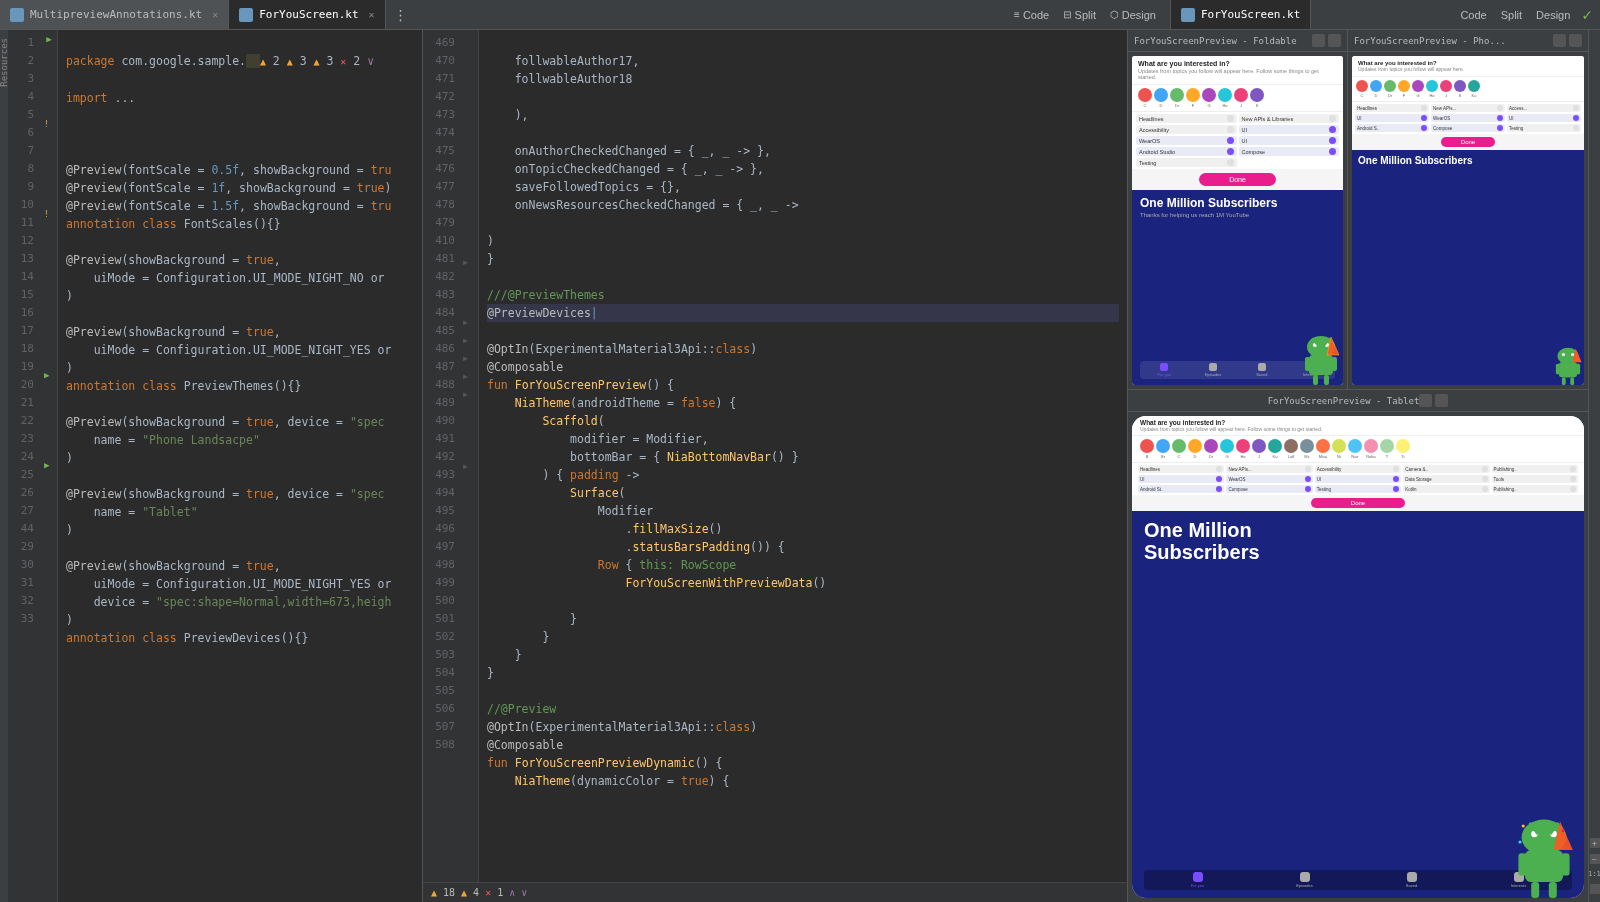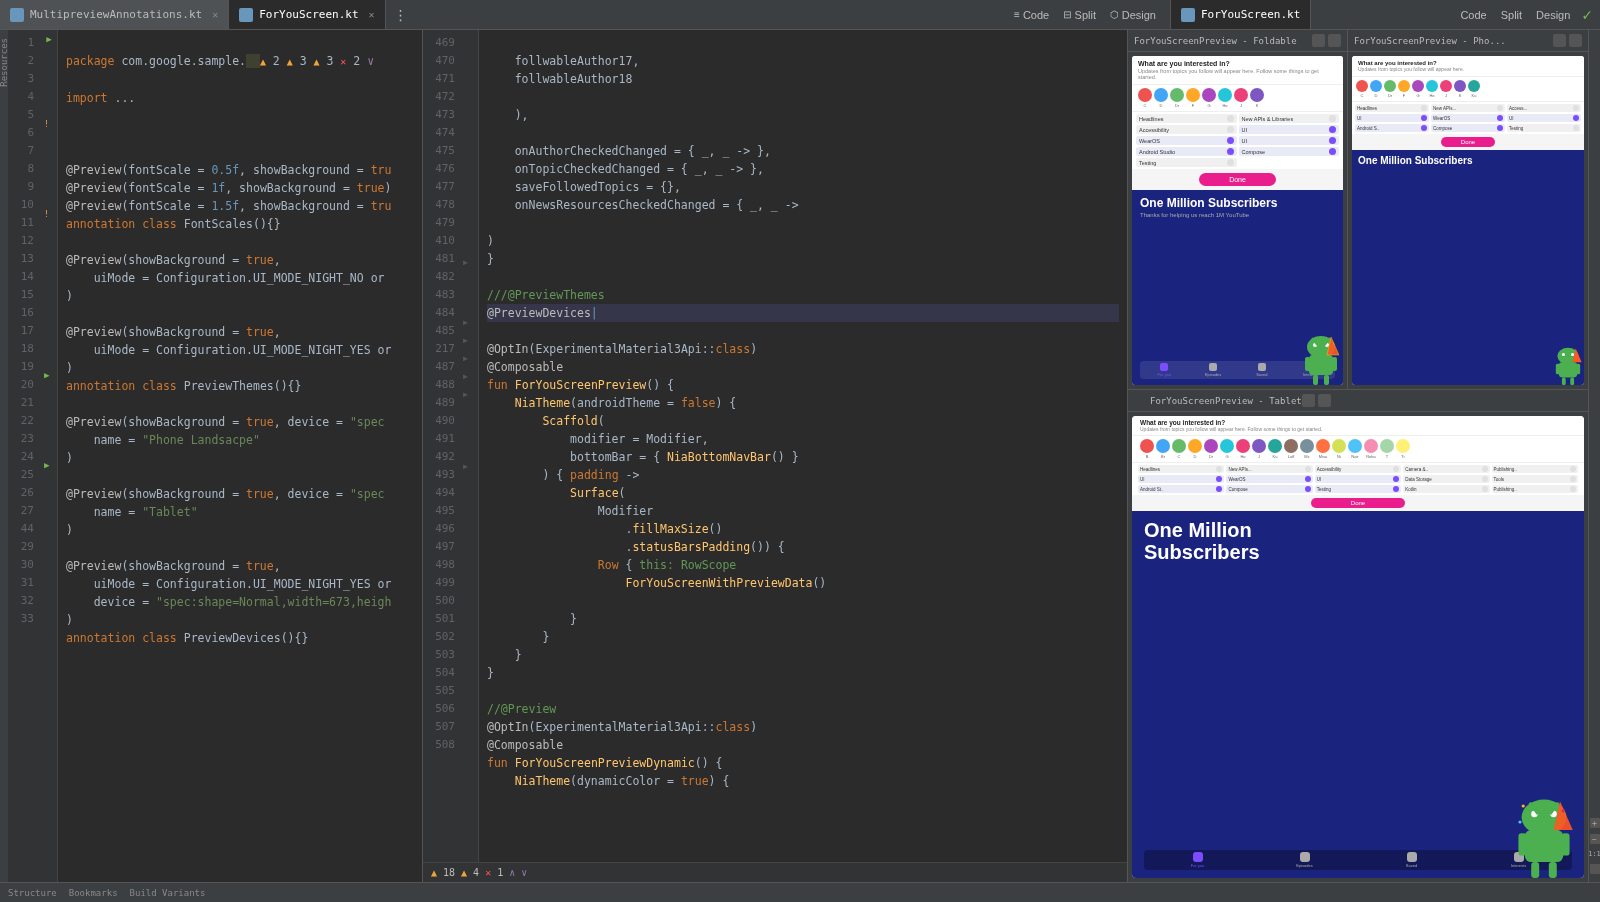--- a/index.html
+++ b/index.html
@@ -187,21 +187,21 @@
             <div>476</div>
             <div>477</div>
             <div>478</div>
           <div>479</div>
             <div>410</div>
             <div>481</div>
             <div>482</div>
             <div>483</div>
           <div>484</div>
             <div>485</div>
-            <div>217</div>
+            <div>486</div>
             <div>487</div>
             <div>488</div>
           <div>489</div>
             <div>490</div>
             <div>491</div>
             <div>492</div>
             <div>493</div>
           <div>494</div>
             <div>495</div>
             <div>496</div>
@@ -487,29 +487,29 @@
                 <rect x="21" y="40" width="5" height="10" rx="2" fill="#4caf50"></rect>
                 <polygon points="28,2 24,20 36,20" fill="#ff5722"></polygon>
               </svg>
             </div>
           </div>
         </div>
 
       </div>
 
       <div style="flex:1;display:flex;flex-direction:column;overflow:hidden;">
-        <div style="display:flex;align-items:center;justify-content:flex-start;padding:3px 22px;background:#3c3f41;border-bottom:1px solid #555;height:22px;flex-shrink:0;">
+        <div style="display:flex;align-items:center;justify-content:center;padding:3px 12px;background:#3c3f41;border-bottom:1px solid #555;height:22px;flex-shrink:0;">
           <span style="font-size:9px;color:#bbb;">ForYouScreenPreview - Tablet</span>
           <div style="display:flex;gap:3px;">
             <div style="width:13px;height:13px;background:#555;border-radius:2px;cursor:pointer;"></div>
             <div style="width:13px;height:13px;background:#555;border-radius:2px;cursor:pointer;"></div>
           </div>
         </div>
 
-        <div style="flex:1;overflow:hidden;background:#f5f5f5;margin:4px;border-radius:4px;display:flex;flex-direction:column;font-family:sans-serif;">
+        <div style="flex:1;overflow:hidden;background:#f5f5f5;margin:4px;border-radius:14px;display:flex;flex-direction:column;font-family:sans-serif;">
           <div style="padding:3px 8px;font-size:6.5px;color:#222;background:#fff;border-bottom:1px solid #eee;">
             <div style="font-weight:bold;">What are you interested in?</div>
             <div style="color:#888;font-size:5px;">Updates from topics you follow will appear here. Follow some things to get started.</div>
           </div>
 
           <div style="display:flex;gap:2px;padding:3px 8px;background:#fff;overflow:hidden;border-bottom:1px solid #eee;">
             <div style="display:flex;flex-direction:column;align-items:center;gap:1px;">
                 <div style="width:14px;height:14px;border-radius:50%;background:#ef5350;"></div>
                 <div style="font-size:4px;color:#666;">B</div>
               </div>
@@ -652,19 +652,14 @@
 
     <div style="width:12px;background:#3c3f41;border-left:1px solid #555;display:flex;flex-direction:column;align-items:center;flex-shrink:0;gap:6px;padding:4px 0;">
       <div style="width:10px;height:10px;background:#555;border-radius:1px;cursor:pointer;font-size:8px;color:#aaa;display:flex;align-items:center;justify-content:center;margin-top:auto;">+</div>
       <div style="width:10px;height:10px;background:#555;border-radius:1px;cursor:pointer;font-size:8px;color:#aaa;display:flex;align-items:center;justify-content:center;">−</div>
       <div style="font-size:7px;color:#aaa;cursor:pointer;">1:1</div>
       <div style="width:10px;height:10px;background:#555;border-radius:1px;cursor:pointer;margin-bottom:4px;"></div>
     </div>
 
   </div>
 
-  <div style="height:20px;background:#3c3f41;border-top:1px solid #555;display:flex;align-items:center;padding:0 8px;font-size:9px;color:#888;flex-shrink:0;gap:12px;">
-    <span>Structure</span>
-    <span>Bookmarks</span>
-    <span>Build Variants</span>
-  </div>
 
 </div>
 
 </body></html>

